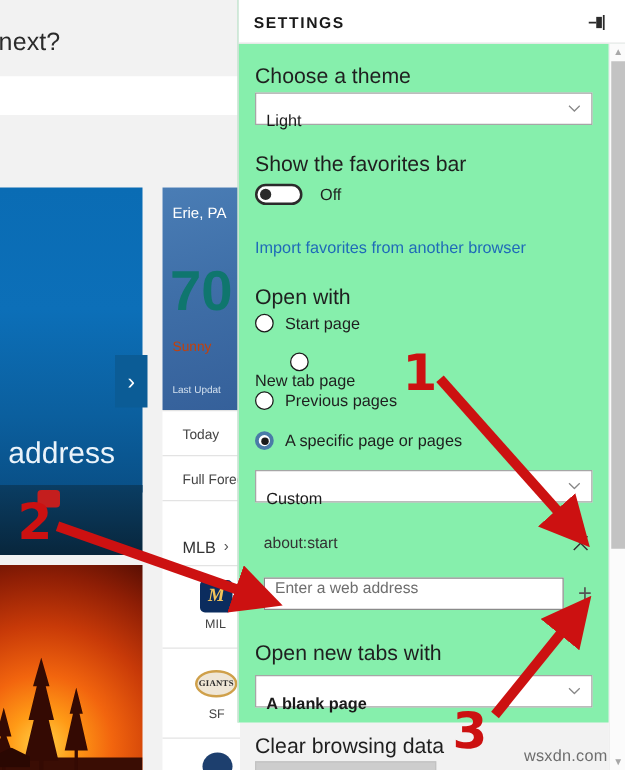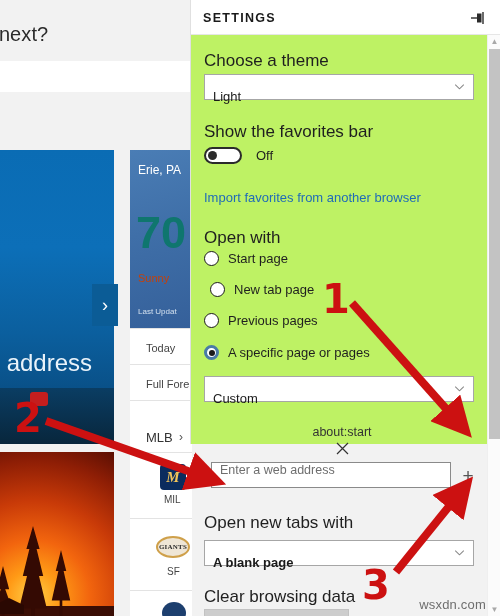--- a/index.html
+++ b/index.html
@@ -120,22 +120,22 @@
     font-family: "Liberation Serif", serif;
   }
   .team-logo-third {
     position: absolute; left: 162px; top: 602px; width: 24px; height: 22px;
     background: #1d3f6e; border-radius: 50%;
   }
   .team-abbr { position: absolute; font-size: 10px; color: #444; white-space: nowrap; }
 
   
   .pane {
-    position: absolute; left: 190px; top: 0; width: 310px; height: 444px;
-    background: #bef264;
+    position: absolute; left: 190px; top: 0; width: 310px; height: 578px;
+    background: #86efac;
     border-left: 1px solid #e0e0e0;
   }
   .pane-header {
     position: absolute; left: 0; top: 0; width: 310px; height: 35px;
     background: #ffffff; border-bottom: 1px solid #e6e6e6;
   }
   .pane-title {
     position: absolute; left: 12px; top: 11px;
     font-size: 12.5px; letter-spacing: 1.3px; color: #1a1a1a; font-weight: bold;
   }
@@ -184,21 +184,21 @@
   .radio.checked {
     border: 3px solid #4a7ba7; background: #ffffff; position: relative;
   }
   .radio.checked::after {
     content: ""; position: absolute; left: 50%; top: 50%;
     transform: translate(-50%, -50%);
     width: 6px; height: 6px; border-radius: 50%; background: #1b1b1b;
   }
   .radio-label { margin-left: 9px; font-size: 13px; color: #1f1f1f; white-space: nowrap; }
 
-  .url-row { display: flex; align-items: center; justify-content: space-between; flex-direction: column; }
+  .url-row { display: flex; align-items: center; justify-content: space-between; }
   .url-text { font-size: 12.5px; color: #333; }
   .x-btn {
     width: 18px; height: 18px; display: flex; align-items: center; justify-content: center;
     cursor: pointer; color: #333;
   }
   .plus-btn {
     width: 18px; height: 18px; display: flex; align-items: center; justify-content: center;
     cursor: pointer; color: #555; font-size: 19px; line-height: 1; font-weight: 300;
   }
   .textinput {
@@ -332,21 +332,21 @@
         </div>
 
         <div class="link" style="position:absolute; left:13px; top:155px;">Import favorites from another browser</div>
 
         <div class="label" style="position:absolute; left:13px; top:193px;">Open with</div>
 
         <div class="radio-row" style="position:absolute; left:13px; top:216px;">
           <span class="radio"></span>
           <span class="radio-label">Start page</span>
         </div>
-        <div class="radio-row" style="position:absolute; left:19px; top:247px;">
+        <div class="radio-row" style="position:absolute; left:4px; top:247px;flex-direction:column;">
           <span class="radio"></span>
           <span class="radio-label">New tab page</span>
         </div>
         <div class="radio-row" style="position:absolute; left:13px; top:278px;">
           <span class="radio"></span>
           <span class="radio-label">Previous pages</span>
         </div>
         <div class="radio-row" style="position:absolute; left:13px; top:310px;">
           <span class="radio checked"></span>
           <span class="radio-label">A specific page or pages</span>

